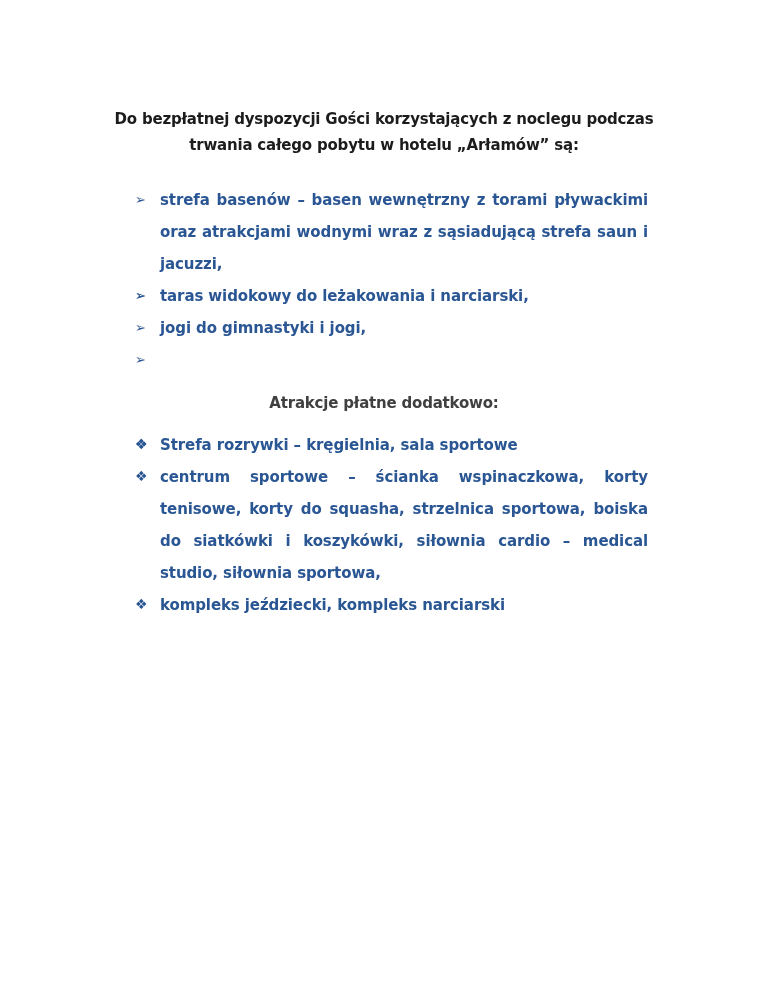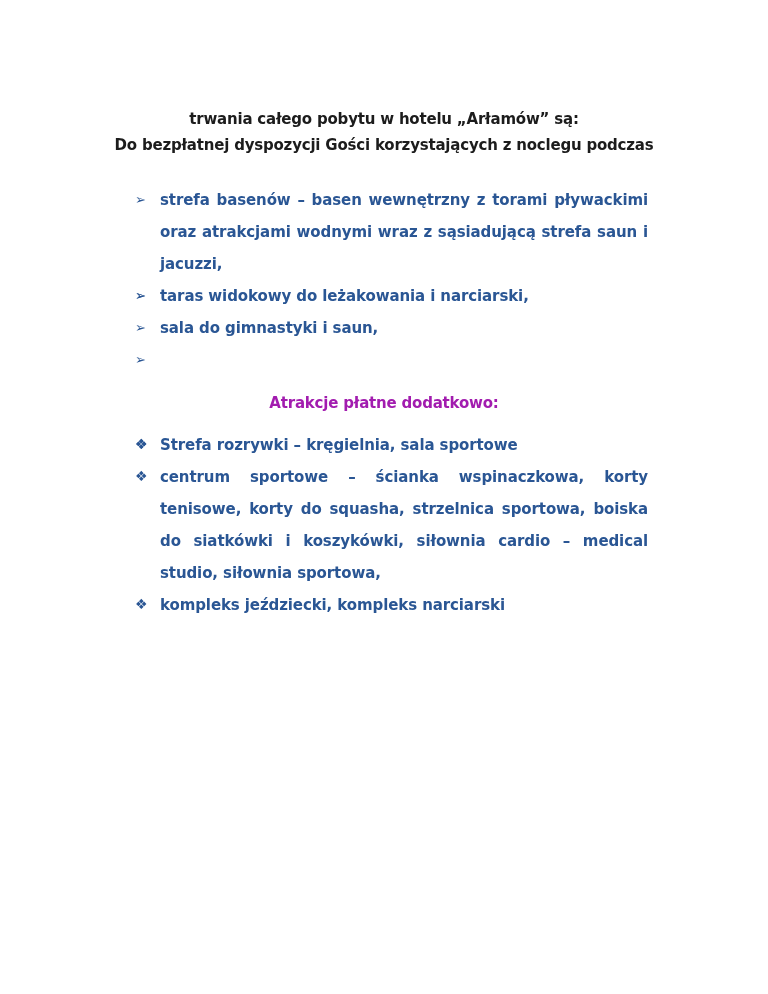--- a/index.html
+++ b/index.html
@@ -48,59 +48,59 @@
   ul.amenity-list li .bullet {
     position: absolute;
     left: 15px;
     top: 0;
     font-size: 13px;
     color: #2a5694;
   }
   .section-heading {
     margin: 46px 62px 0 62px;
     text-align: center;
-    color: #a21caf;
+    color: #404040;
     font-size: 15px;
     font-weight: 700;
     line-height: 26px;
     letter-spacing: -0.2px;
   }
   ul.paid-list {
     margin-top: 13px;
   }
   ul.paid-list li .bullet {
     font-size: 14px;
     top: -1px;
   }
 </style>
 </head>
 <body>
 
 <div class="page">
 
   <div class="doc-title">
+    <span class="title-line">Do bezpłatnej dyspozycji Gości korzystających z noclegu podczas</span>
     <span class="title-line">trwania całego pobytu w hotelu „Arłamów” są:</span>
-    <span class="title-line">Do bezpłatnej dyspozycji Gości korzystających z noclegu podczas</span>
   </div>
 
   <ul class="amenity-list free-list">
     <li>
       <span class="bullet">➢</span>
       <span>strefa basenów – basen wewnętrzny z torami pływackimi oraz atrakcjami wodnymi wraz z sąsiadującą strefa saun i jacuzzi,</span>
     </li>
     <li>
       <span class="bullet">➢</span>
     </li>
     <li>
       <span class="bullet">➢</span>
       <span>taras widokowy do leżakowania i narciarski,</span>
     </li>
     <li>
       <span class="bullet">➢</span>
-      <span>sala do gimnastyki i saun,</span>
+      <span>jogi do gimnastyki i jogi,</span>
     </li>
     <li>
       <span class="bullet">➢</span>
     </li>
   </ul>
 
   <div class="section-heading">Atrakcje płatne dodatkowo:</div>
 
   <ul class="amenity-list paid-list">
     <li>

